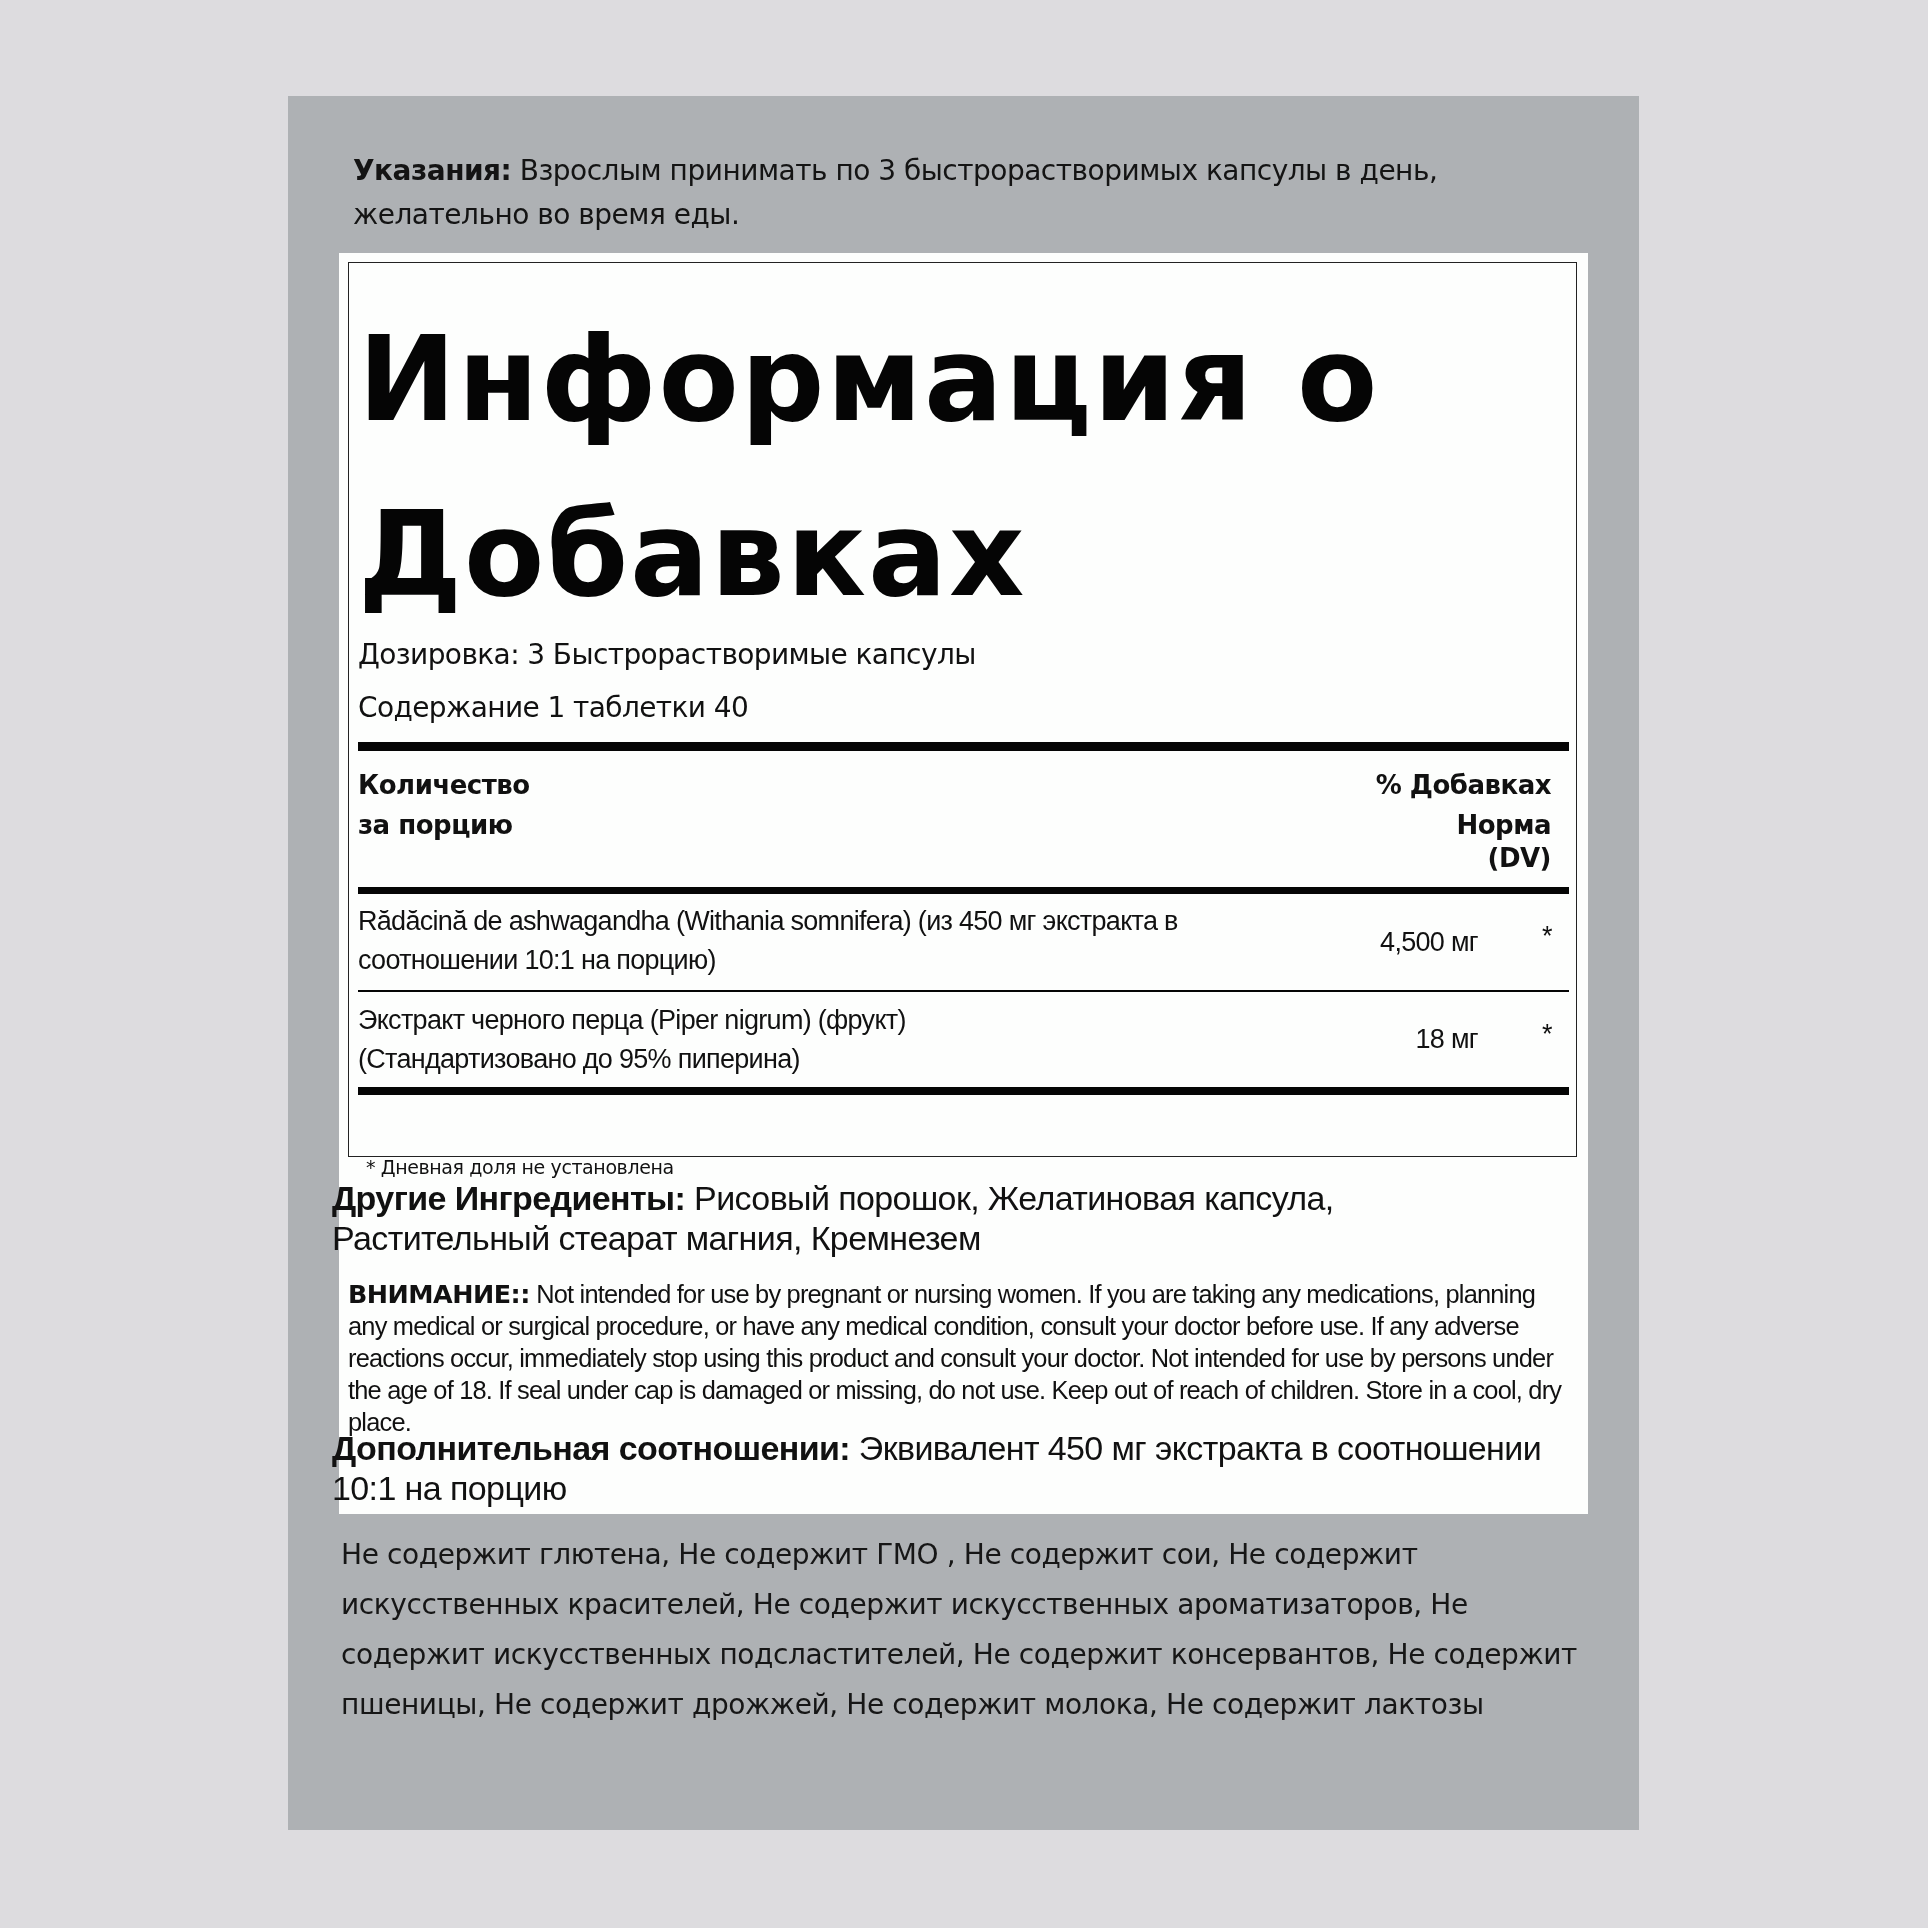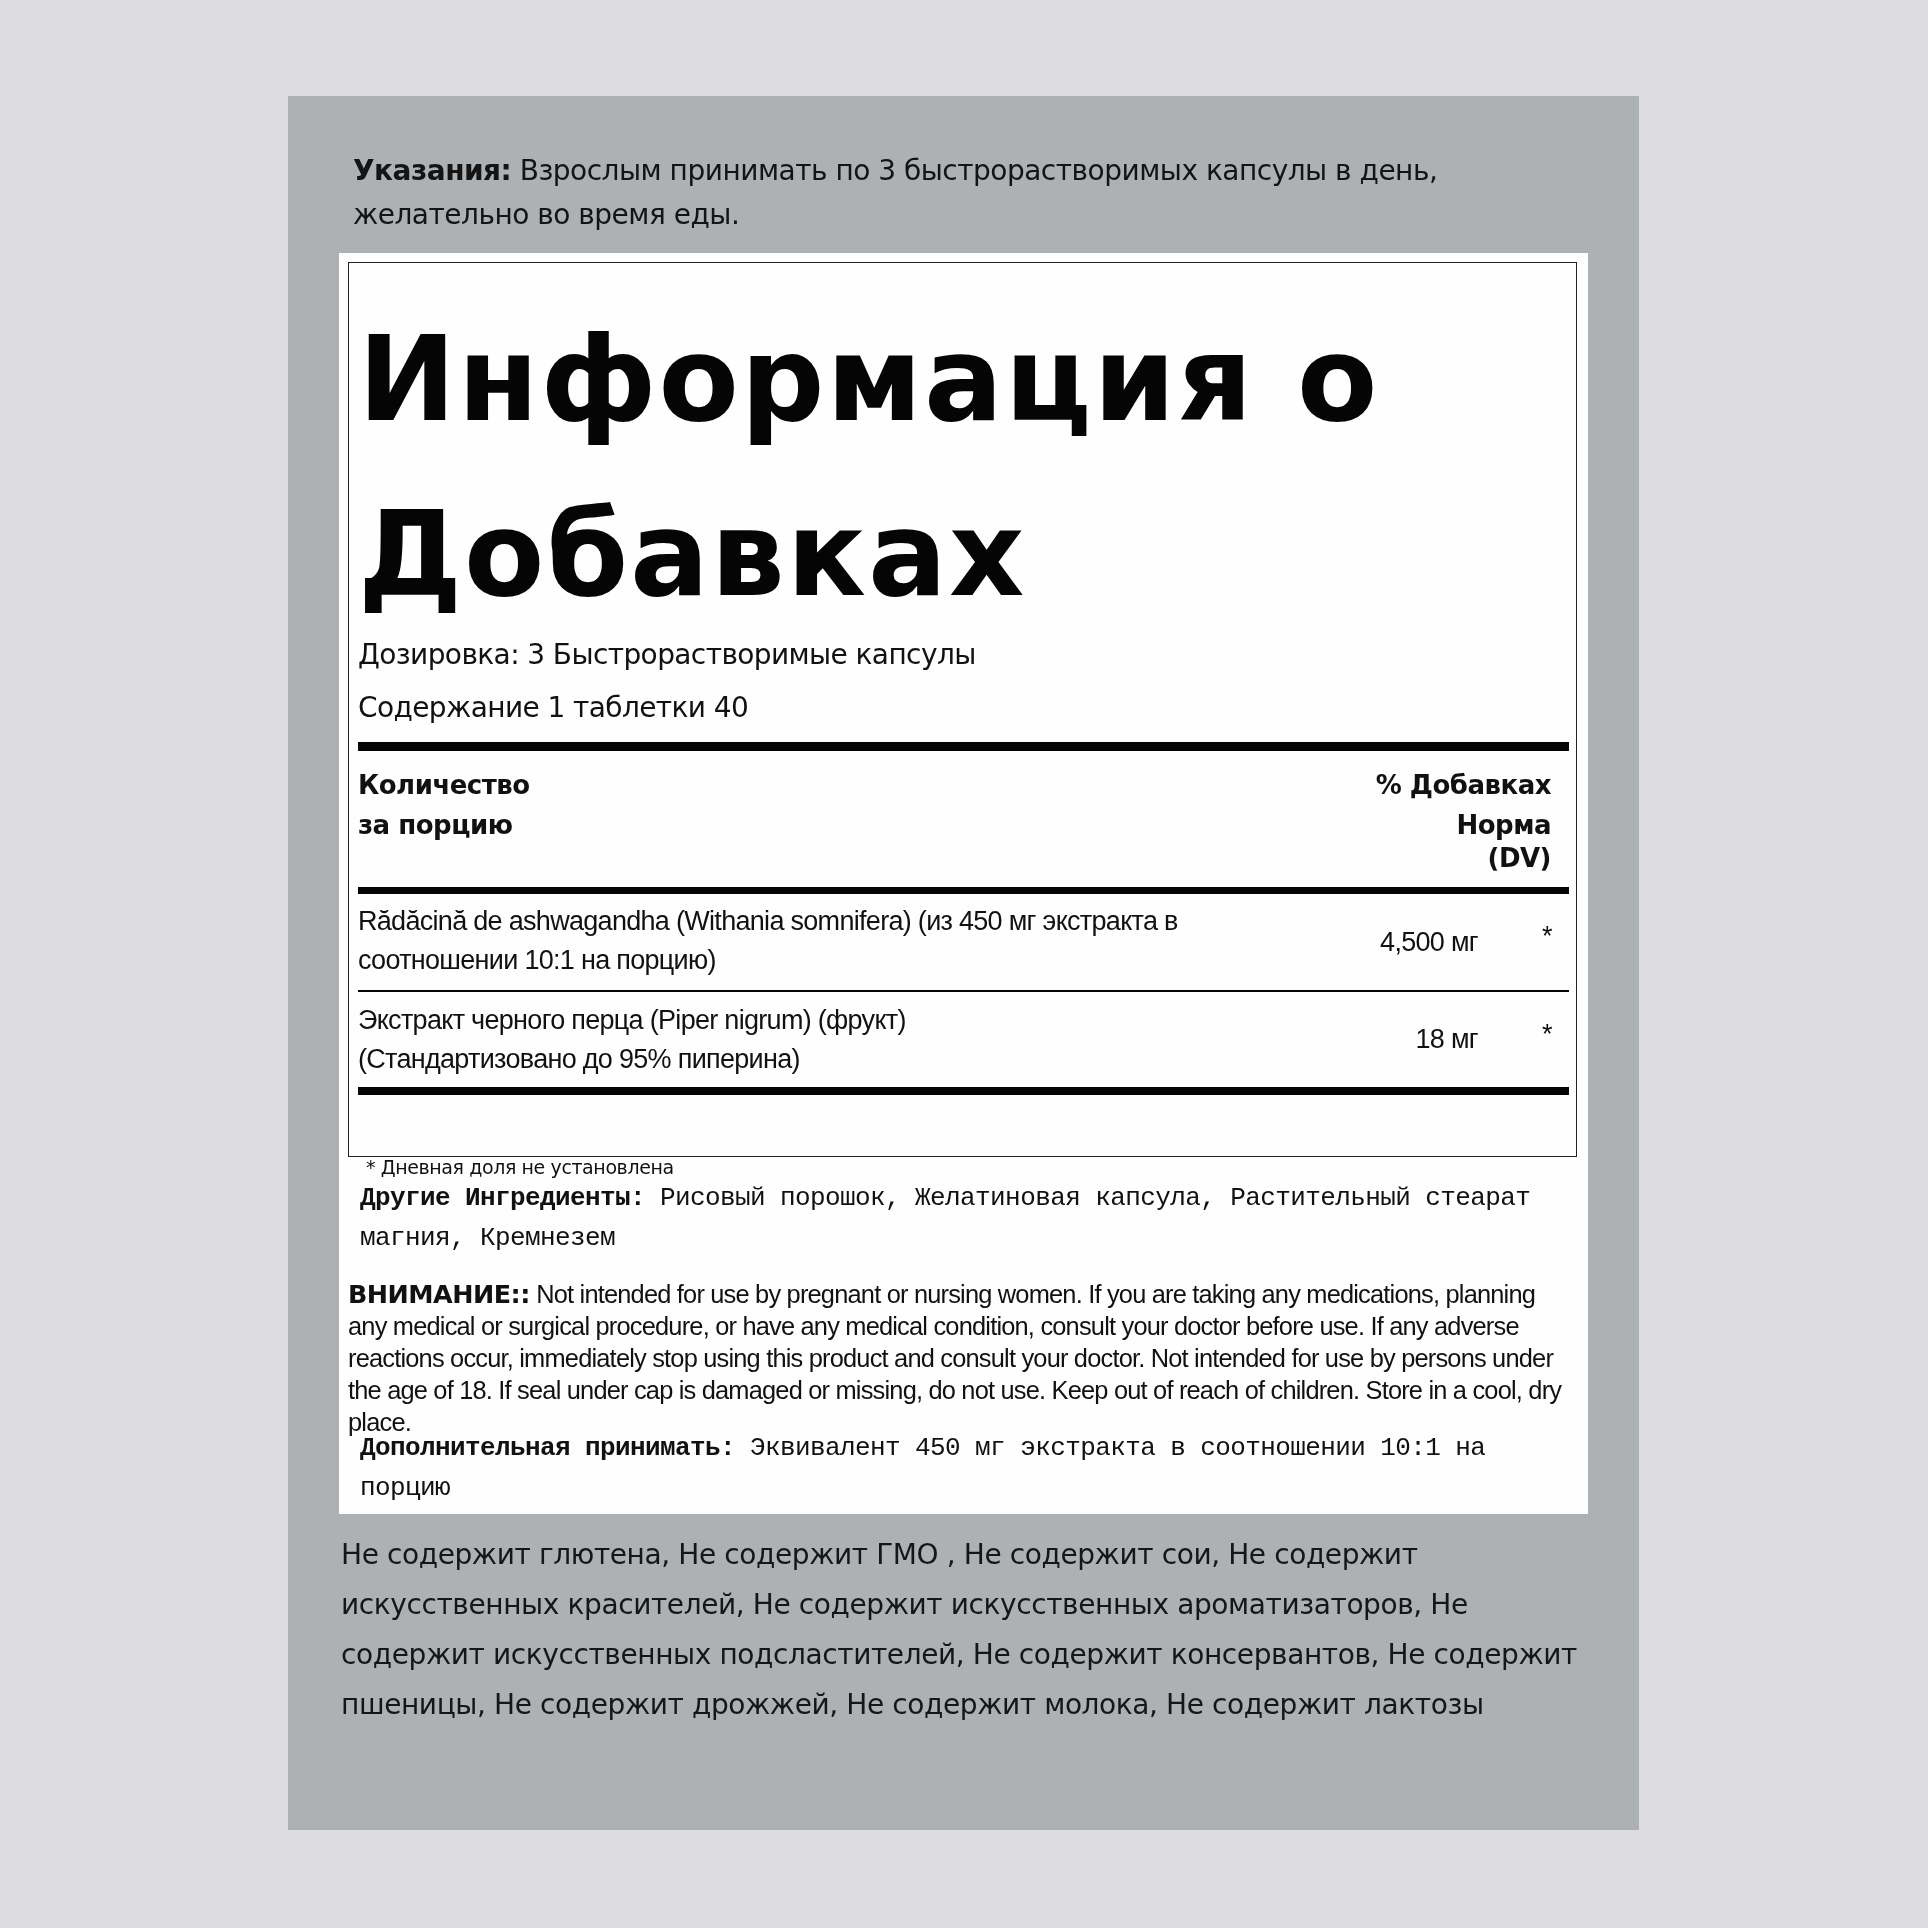--- a/index.html
+++ b/index.html
@@ -12,21 +12,21 @@
   .directions b { font-weight:bold; }
   .white { position:absolute; left:339px; top:253px; width:1249px; height:1261px; background:#fdfefd; }
   .facts { position:absolute; left:348px; top:262px; width:1229px; height:895px; border:1.9px solid #222; box-sizing:border-box; }
   .title { position:absolute; left:358px; top:292px; font-family:"DejaVu Sans", sans-serif; font-weight:bold;
            font-size:117px; line-height:175px; color:#050505; letter-spacing:1.9px; }
   .serv { font-family:"DejaVu Sans", sans-serif; font-size:28px; color:#111; letter-spacing:-0.6px; }
   .bar { position:absolute; left:358px; width:1211px; background:#050505; }
   .hdr { font-family:"DejaVu Sans", sans-serif; font-weight:bold; font-size:26px; color:#111; letter-spacing:-0.5px; }
   .row { font-family:"Liberation Sans", sans-serif; font-size:27px; color:#111; letter-spacing:-0.7px; }
   .foot { font-family:"DejaVu Sans", sans-serif; font-size:19px; color:#111; letter-spacing:-0.4px; }
-  .para { position:absolute; left:360px; width:1224px; font-family:Liberation Mono, monospace; font-size:26px;
+  .para { position:absolute; left:332px; width:1224px; font-family:Liberation Sans, sans-serif; font-size:34px;
           line-height:40px; color:#111; letter-spacing:-0.6px; }
   .para b { font-weight:bold; }
   .warn { position:absolute; left:348px; width:1224px; font-family:"Liberation Sans", sans-serif; font-size:25.4px;
           line-height:32px; color:#111; letter-spacing:-0.8px; }
   .warn b { font-family:"DejaVu Sans", sans-serif; font-weight:bold; letter-spacing:-0.5px; }
   .claims { position:absolute; left:341px; top:1530px; width:1252px; font-family:"DejaVu Sans", sans-serif;
             font-size:28px; line-height:50px; color:#161616; letter-spacing:-0.4px; }
 </style>
 </head>
 <body>
@@ -73,16 +73,16 @@
 </div>
 
 <div class="bar" style="top:1087px; height:7.5px;"></div>
 
 <div class="abs foot" style="left:366px; top:1114px;margin-top:42px;">* Дневная доля не установлена</div>
 
 <div class="para" style="top:1178px;"><b>Другие Ингредиенты:</b><span> Рисовый порошок, Желатиновая капсула, Растительный стеарат магния, Кремнезем</span></div>
 
 <div class="warn" style="top:1278px;"><b>ВНИМАНИЕ::</b><span> Not intended for use by pregnant or nursing women. If you are taking any medications, planning any medical or surgical procedure, or have any medical condition, consult your doctor before use. If any adverse reactions occur, immediately stop using this product and consult your doctor. Not intended for use by persons under the age of 18. If seal under cap is damaged or missing, do not use. Keep out of reach of children. Store in a cool, dry place.</span></div>
 
-<div class="para" style="top:1428px;"><b>Дополнительная принимать:</b><span> Эквивалент 450 мг экстракта в соотношении 10:1 на порцию</span></div>
+<div class="para" style="top:1428px;"><b>Дополнительная соотношении:</b><span> Эквивалент 450 мг экстракта в соотношении 10:1 на порцию</span></div>
 
 <div class="claims">Не содержит глютена, Не содержит ГМО , Не содержит сои, Не содержит искусственных красителей, Не содержит искусственных ароматизаторов, Не содержит искусственных подсластителей, Не содержит консервантов, Не содержит пшеницы, Не содержит дрожжей, Не содержит молока, Не содержит лактозы</div>
 
 
 </body></html>

